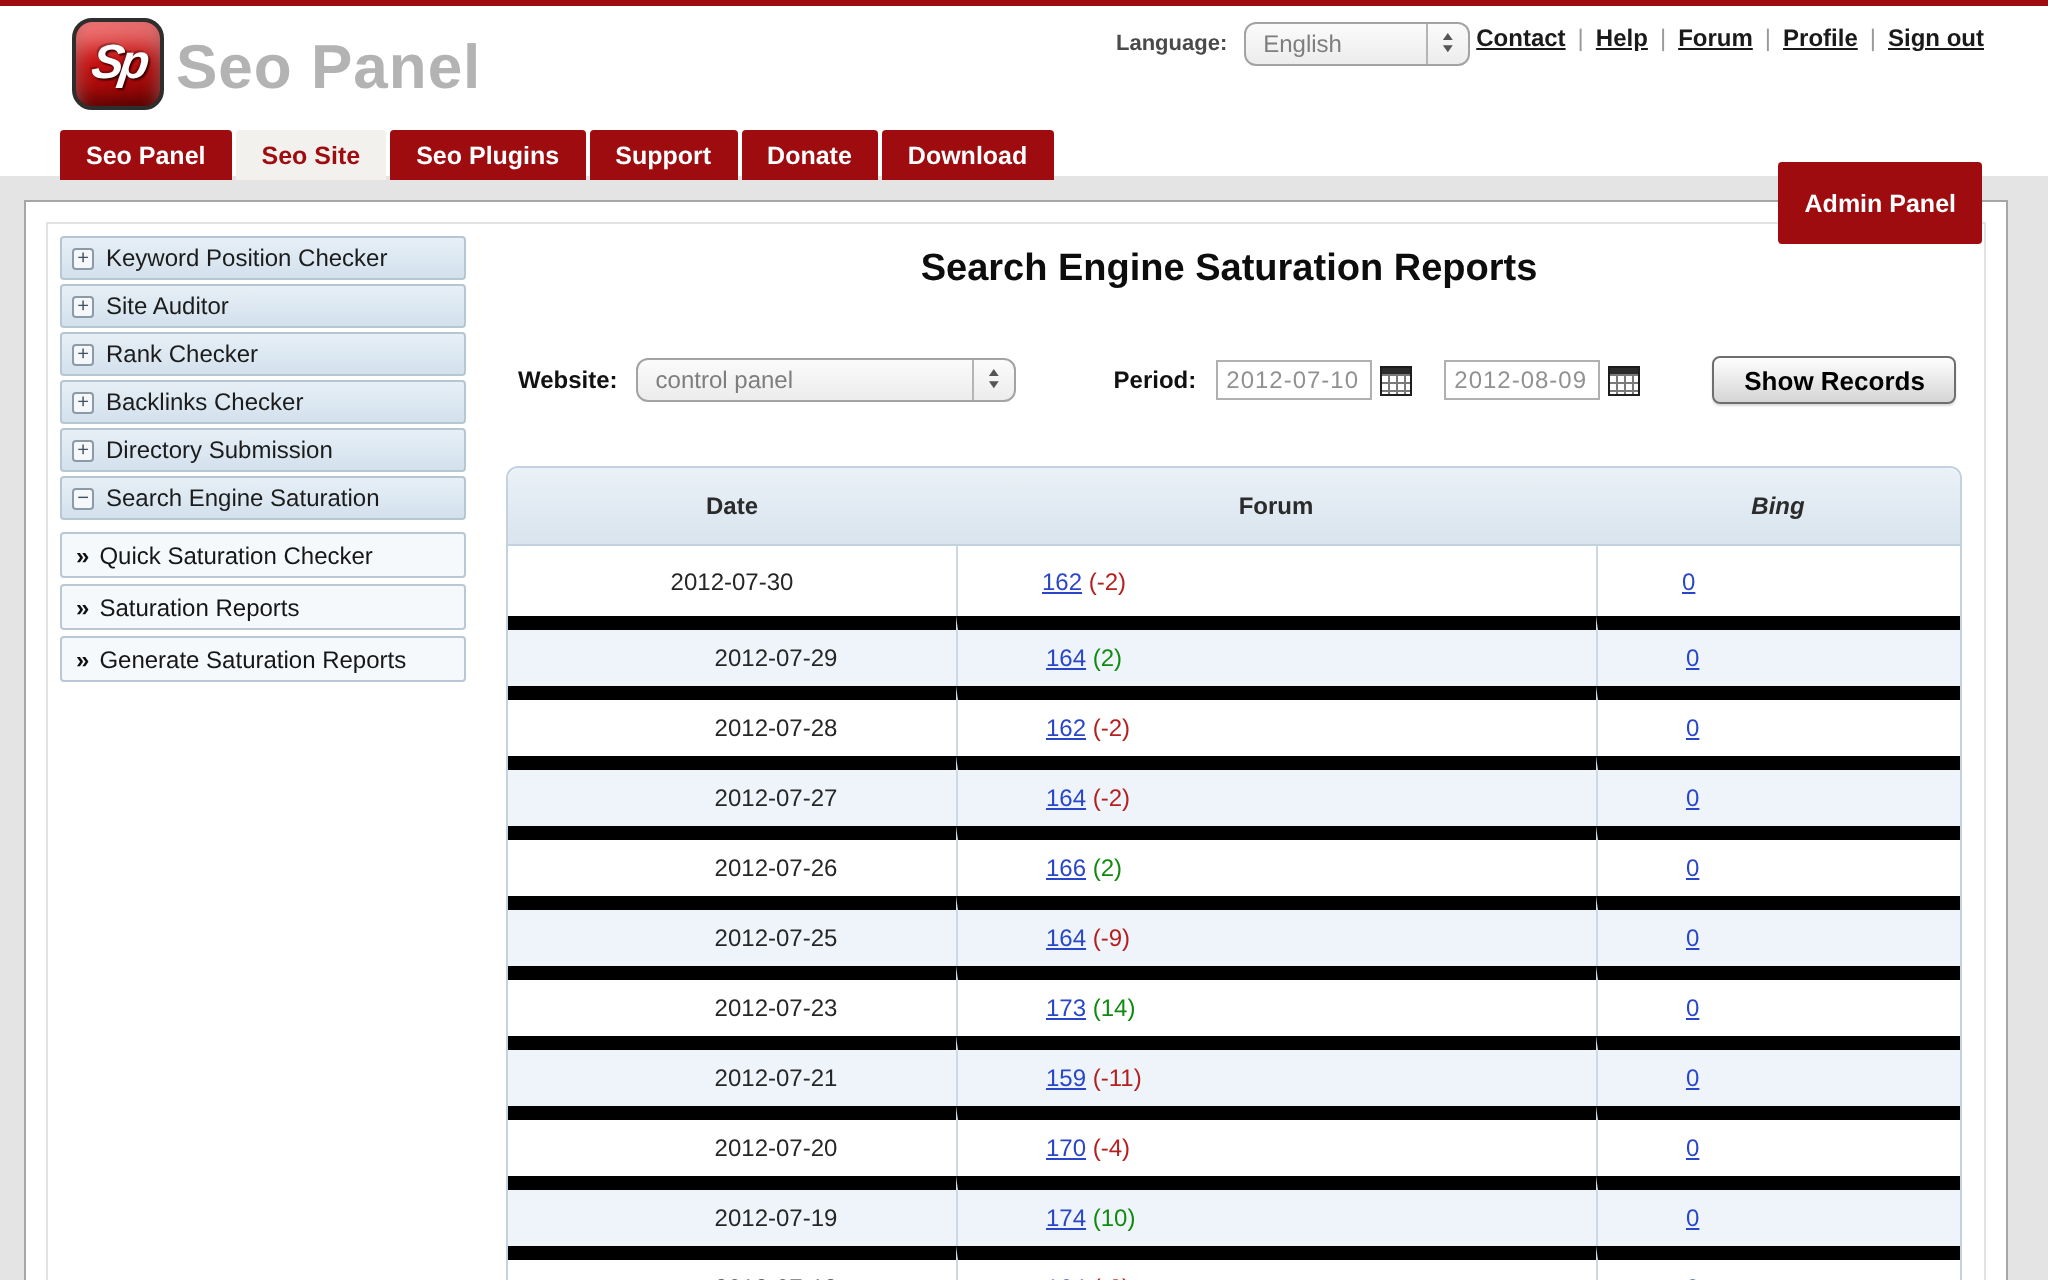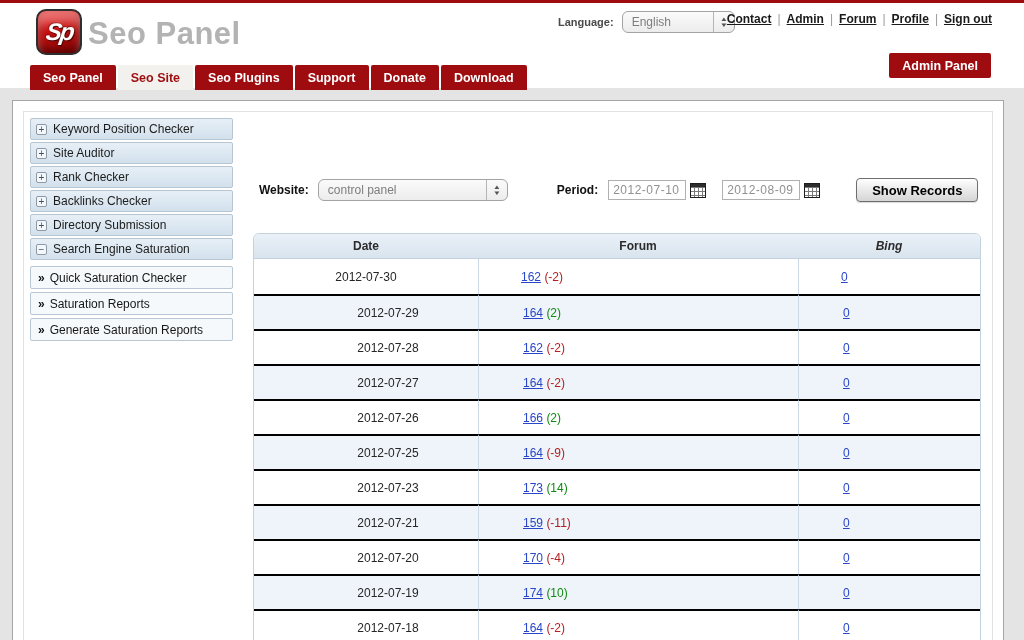--- a/index.html
+++ b/index.html
@@ -44,21 +44,21 @@
   .sep { color:#9a9a9a; font-weight:normal; margin:0 6px; }
 
   .nav-tabs { position:absolute; left:30px; top:62px; height:25px; display:flex; gap:2px; }
   .tab {
     display:flex; align-items:center; height:25px; padding:0 13px;
     background: var(--brand-red,#9e0c10); color:#fff; font-size:12.5px; font-weight:bold;
     border-radius:2px 2px 0 0; cursor:pointer; white-space:nowrap;
   }
   .tab.active { background:#f2f1ee; color: var(--brand-red,#9e0c10); }
   .admin-btn {
-    position:absolute; right:33px; top:50px; height:25px; padding:0 13px;
+    position:absolute; right:33px; top:78px; height:41px; padding:0 13px;
     background: var(--brand-red,#9e0c10); color:#fff; font-size:12.5px; font-weight:bold;
     display:flex; align-items:center; border-radius:2px; cursor:pointer;
   }
 
   
   .panel {
     position:absolute; top:100px; left:12px; width:992px; height:560px;
     background:#fff; border:1px solid #a6a6a6; z-index:1;
   }
   .inner { position:absolute; top:10px; left:10px; right:10px; height:640px; border:1px solid #e2e2e2; background:#fff; }
@@ -114,29 +114,29 @@
   
   .report-table {
     position:absolute; top:121px; left:12px; width:728px;
     border-collapse:separate; border-spacing:0; table-layout:fixed;
     border:1px solid var(--table-border,#c2d2de); border-radius:6px 6px 0 0;
   }
   .report-table col.c-date { width:224px; }
   .report-table col.c-google { width:320px; }
   .report-table col.c-bing { width:182px; }
   .report-table th {
-    height:25px; background: linear-gradient(#eaf1f7, var(--table-header-bg,#d9e4ee));
+    height:39px; background: linear-gradient(#eaf1f7, var(--table-header-bg,#d9e4ee));
     font-size:12px; font-weight:bold; color:#2b2b2b; text-align:center;
     border-bottom:1px solid var(--table-border,#c2d2de);
   }
   .report-table th:first-child { border-top-left-radius:6px; }
   .report-table th:last-child { border-top-right-radius:6px;font-style:italic; }
   .report-table td { height:35px; font-size:12px; color:#262626; background:#fff; }
   .report-table tr.alt td { background: var(--row-alt-bg,#eef4f9); }
-  .report-table tr + tr td { border-top:2px solid #000000;padding-left:44px; }
+  .report-table tr + tr td { border-top:7px solid #000000;padding-left:44px; }
   .report-table td + td { border-left:1px solid #ccd9e4; }
   td.date-cell { text-align:center; }
   td.val-cell { text-align:left; padding-left:42px; }
   .vlink { color: var(--link-blue,#2946c8); text-decoration:underline; cursor:pointer; }
   .chg { font-size:12px; }
   .chg.up { color: var(--positive-green,#108a10); }
   .chg.down { color: var(--negative-red,#b42020); }
 </style>
 </head>
 <body>
@@ -153,21 +153,21 @@
     <span class="lang-label">Language:</span>
     <div class="macselect lang-select">
       <span class="sel-text">English</span>
       <span class="stepper">
           <i>▲</i>
           <i>▼</i>
         </span>
     </div>
   </div>
 
-  <nav class="top-links" id="top-links"><a class="tlink">Contact</a><span class="sep">|</span><a class="tlink">Admin</a><span class="sep">|</span><a class="tlink">Forum</a><span class="sep">|</span><a class="tlink">Profile</a><span class="sep">|</span><a class="tlink">Sign out</a></nav>
+  <nav class="top-links" id="top-links"><a class="tlink">Contact</a><span class="sep">|</span><a class="tlink">Help</a><span class="sep">|</span><a class="tlink">Forum</a><span class="sep">|</span><a class="tlink">Profile</a><span class="sep">|</span><a class="tlink">Sign out</a></nav>
 
   <div class="nav-tabs" id="nav-tabs">
       <a class="tab">Seo Panel</a>
       <a class="tab active">Seo Site</a>
       <a class="tab">Seo Plugins</a>
       <a class="tab">Support</a>
       <a class="tab">Donate</a>
       <a class="tab">Download</a>
     </div>
   <div class="admin-btn">Admin Panel</div>
@@ -211,20 +211,21 @@
             <span class="side-label">Saturation Reports</span>
           </div>
           <div class="side-sub">
             <span class="chev">»</span>
             <span class="side-label">Generate Saturation Reports</span>
           </div>
         </div>
       </aside>
 
     <section class="main-col">
+      <h1 class="page-title">Search Engine Saturation Reports</h1>
 
       <div class="form-row">
         <span class="flabel">Website:</span>
         <div class="macselect site-select">
           <span class="sel-text">control panel</span>
           <span class="stepper">
               <i>▲</i>
               <i>▼</i>
             </span>
         </div>

